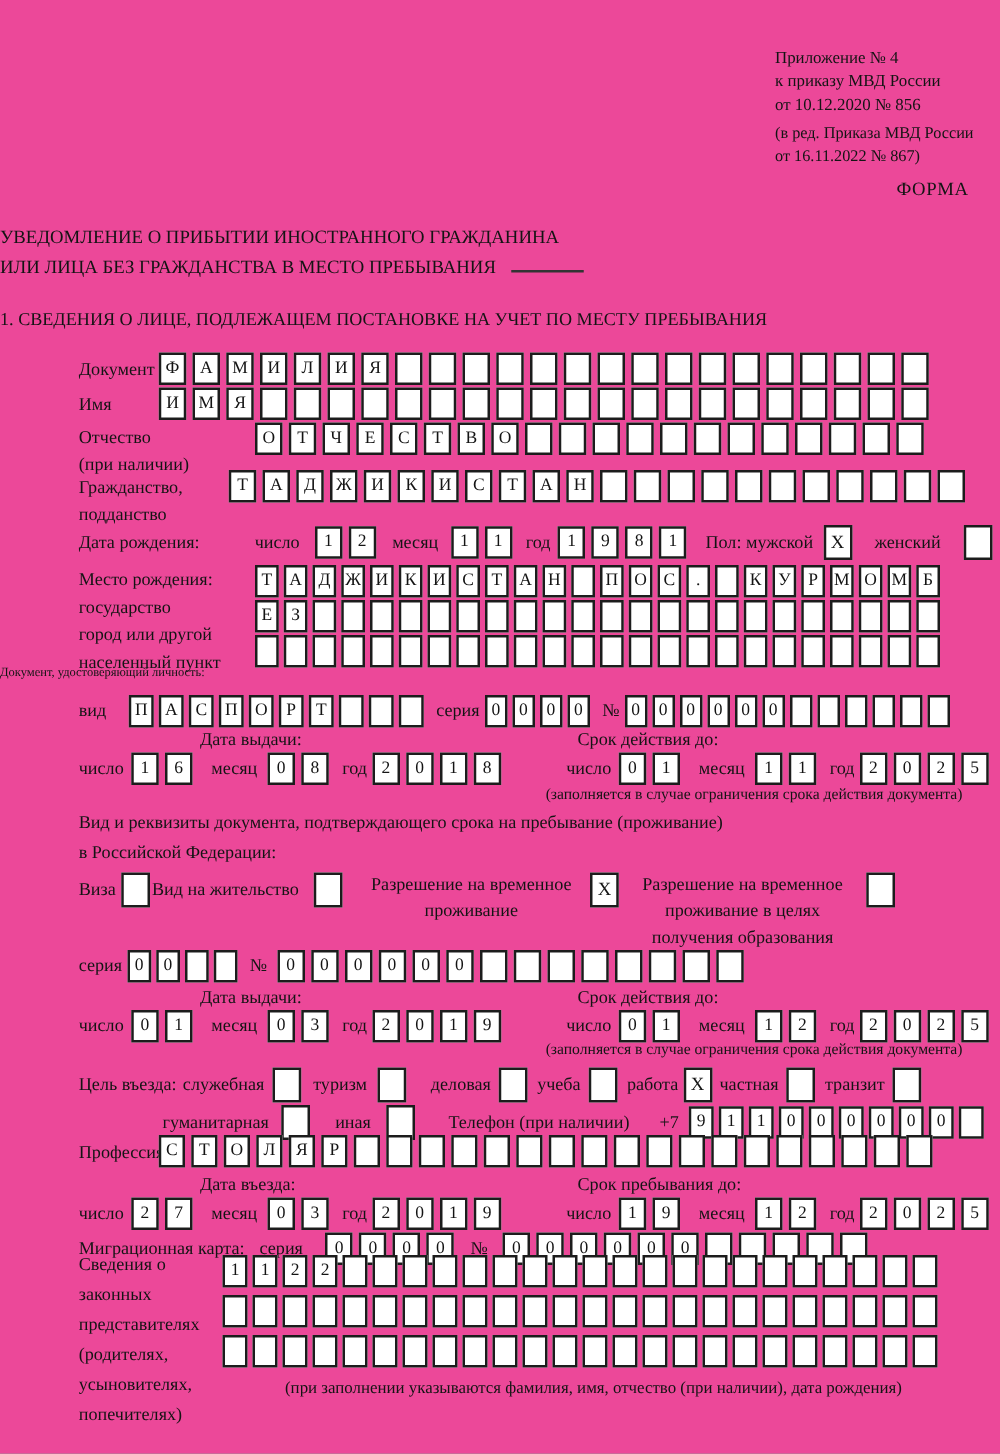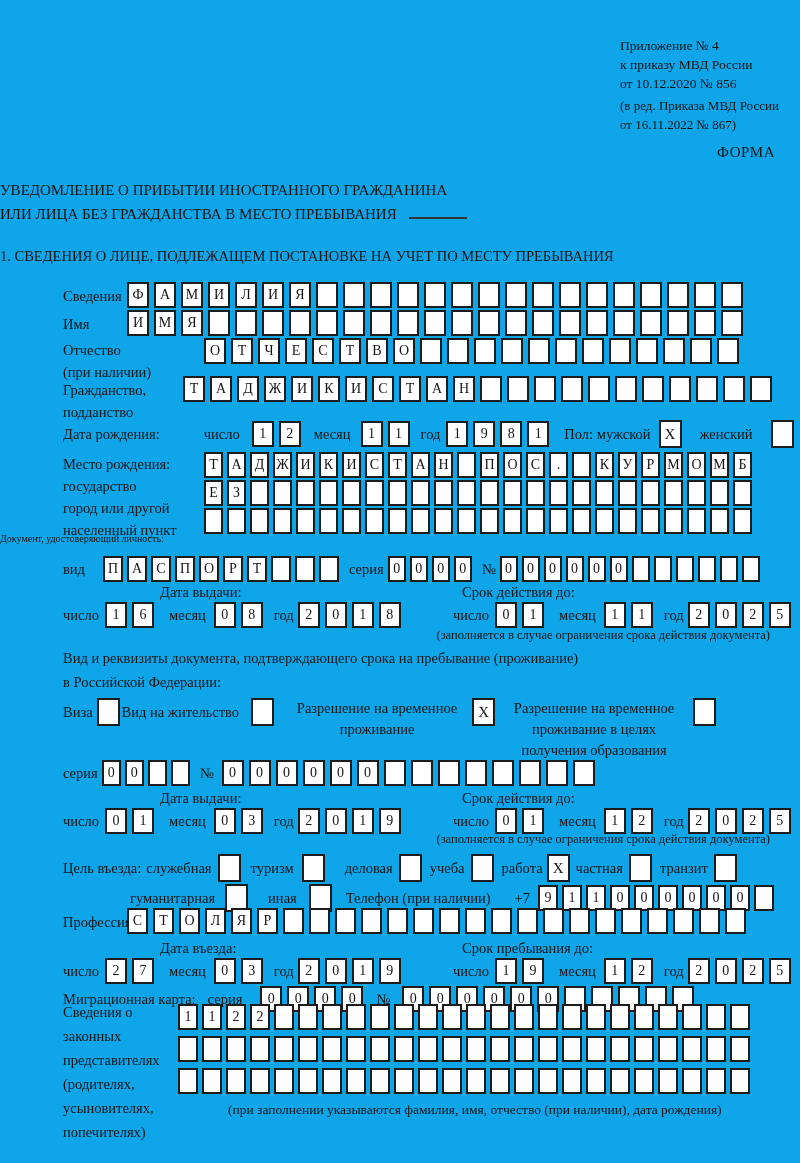--- a/index.html
+++ b/index.html
@@ -1,16 +1,16 @@
 <!DOCTYPE html>
 <html><head>
 <meta charset="utf-8">
 <style>
   html,body{margin:0;padding:0;background:#9a9a9a;}
-  .page{position:relative;width:800px;height:1163px;background:#0ea5e9;margin:0 auto;
+  .page{position:relative;width:800px;height:1163px;background:#ec4899;margin:0 auto;
         font-family:"Liberation Serif",serif;color:#141414;overflow:hidden;}
   .abs{position:absolute;}
   .fr{position:absolute;display:flex;align-items:center;white-space:nowrap;}
   .frt{position:absolute;display:flex;align-items:flex-start;white-space:nowrap;}
   .bold{font-weight:400;}
   .center{text-align:left;}
   .lbl{font-size:14.5px;}
   .small{font-size:13.5px;}
   .note{font-size:12.5px;}
   .hdr{position:absolute;font-size:13.5px;line-height:19px;}
@@ -41,21 +41,21 @@
   </div>
   <div class="abs bold" style="right:25px;top:144px;font-size:15px;letter-spacing:.5px">ФОРМА</div>
 
   <div class="abs center bold" style="left:0;width:800px;top:182px;font-size:15px">УВЕДОМЛЕНИЕ О ПРИБЫТИИ ИНОСТРАННОГО ГРАЖДАНИНА</div>
   <div class="abs center bold" style="left:0;width:640px;top:206px;font-size:15px">
     <span>ИЛИ ЛИЦА БЕЗ ГРАЖДАНСТВА В МЕСТО ПРЕБЫВАНИЯ</span><span class="uline"></span>
   </div>
 
   <div class="abs center bold" style="left:0;width:800px;top:248px;font-size:14.5px">1. СВЕДЕНИЯ О ЛИЦЕ, ПОДЛЕЖАЩЕМ ПОСТАНОВКЕ НА УЧЕТ ПО МЕСТУ ПРЕБЫВАНИЯ</div>
 
-  <span class="abs lbl" style="left:63px;top:288px">Сведения</span>
+  <span class="abs lbl" style="left:63px;top:288px">Документ</span>
   <div class="abs cells p27" style="left:127px;top:282px">
       <span class="cell">Ф</span>
       <span class="cell">А</span>
       <span class="cell">М</span>
       <span class="cell">И</span>
       <span class="cell">Л</span>
       <span class="cell">И</span>
       <span class="cell">Я</span>
       <span class="cell"></span>
       <span class="cell"></span>
@@ -482,21 +482,21 @@
 
   <div class="fr" style="left:130px;top:884px">
     <span class="lbl">гуманитарная</span>
     <span class="cells box" style="margin-left:10px">
         <span class="cell"></span>
       </span>
     <span class="lbl" style="margin-left:20px">иная</span>
     <span class="cells box" style="margin-left:12px">
         <span class="cell"></span>
       </span>
-    <span class="lbl" style="margin-left:14px">Телефон (при наличии)</span>
+    <span class="lbl" style="margin-left:27px">Телефон (при наличии)</span>
     <span class="lbl" style="margin-left:24px">+7</span>
     <span class="cells p24" style="margin-left:8px">
         <span class="cell">9</span>
         <span class="cell">1</span>
         <span class="cell">1</span>
         <span class="cell">0</span>
         <span class="cell">0</span>
         <span class="cell">0</span>
         <span class="cell">0</span>
         <span class="cell">0</span>

